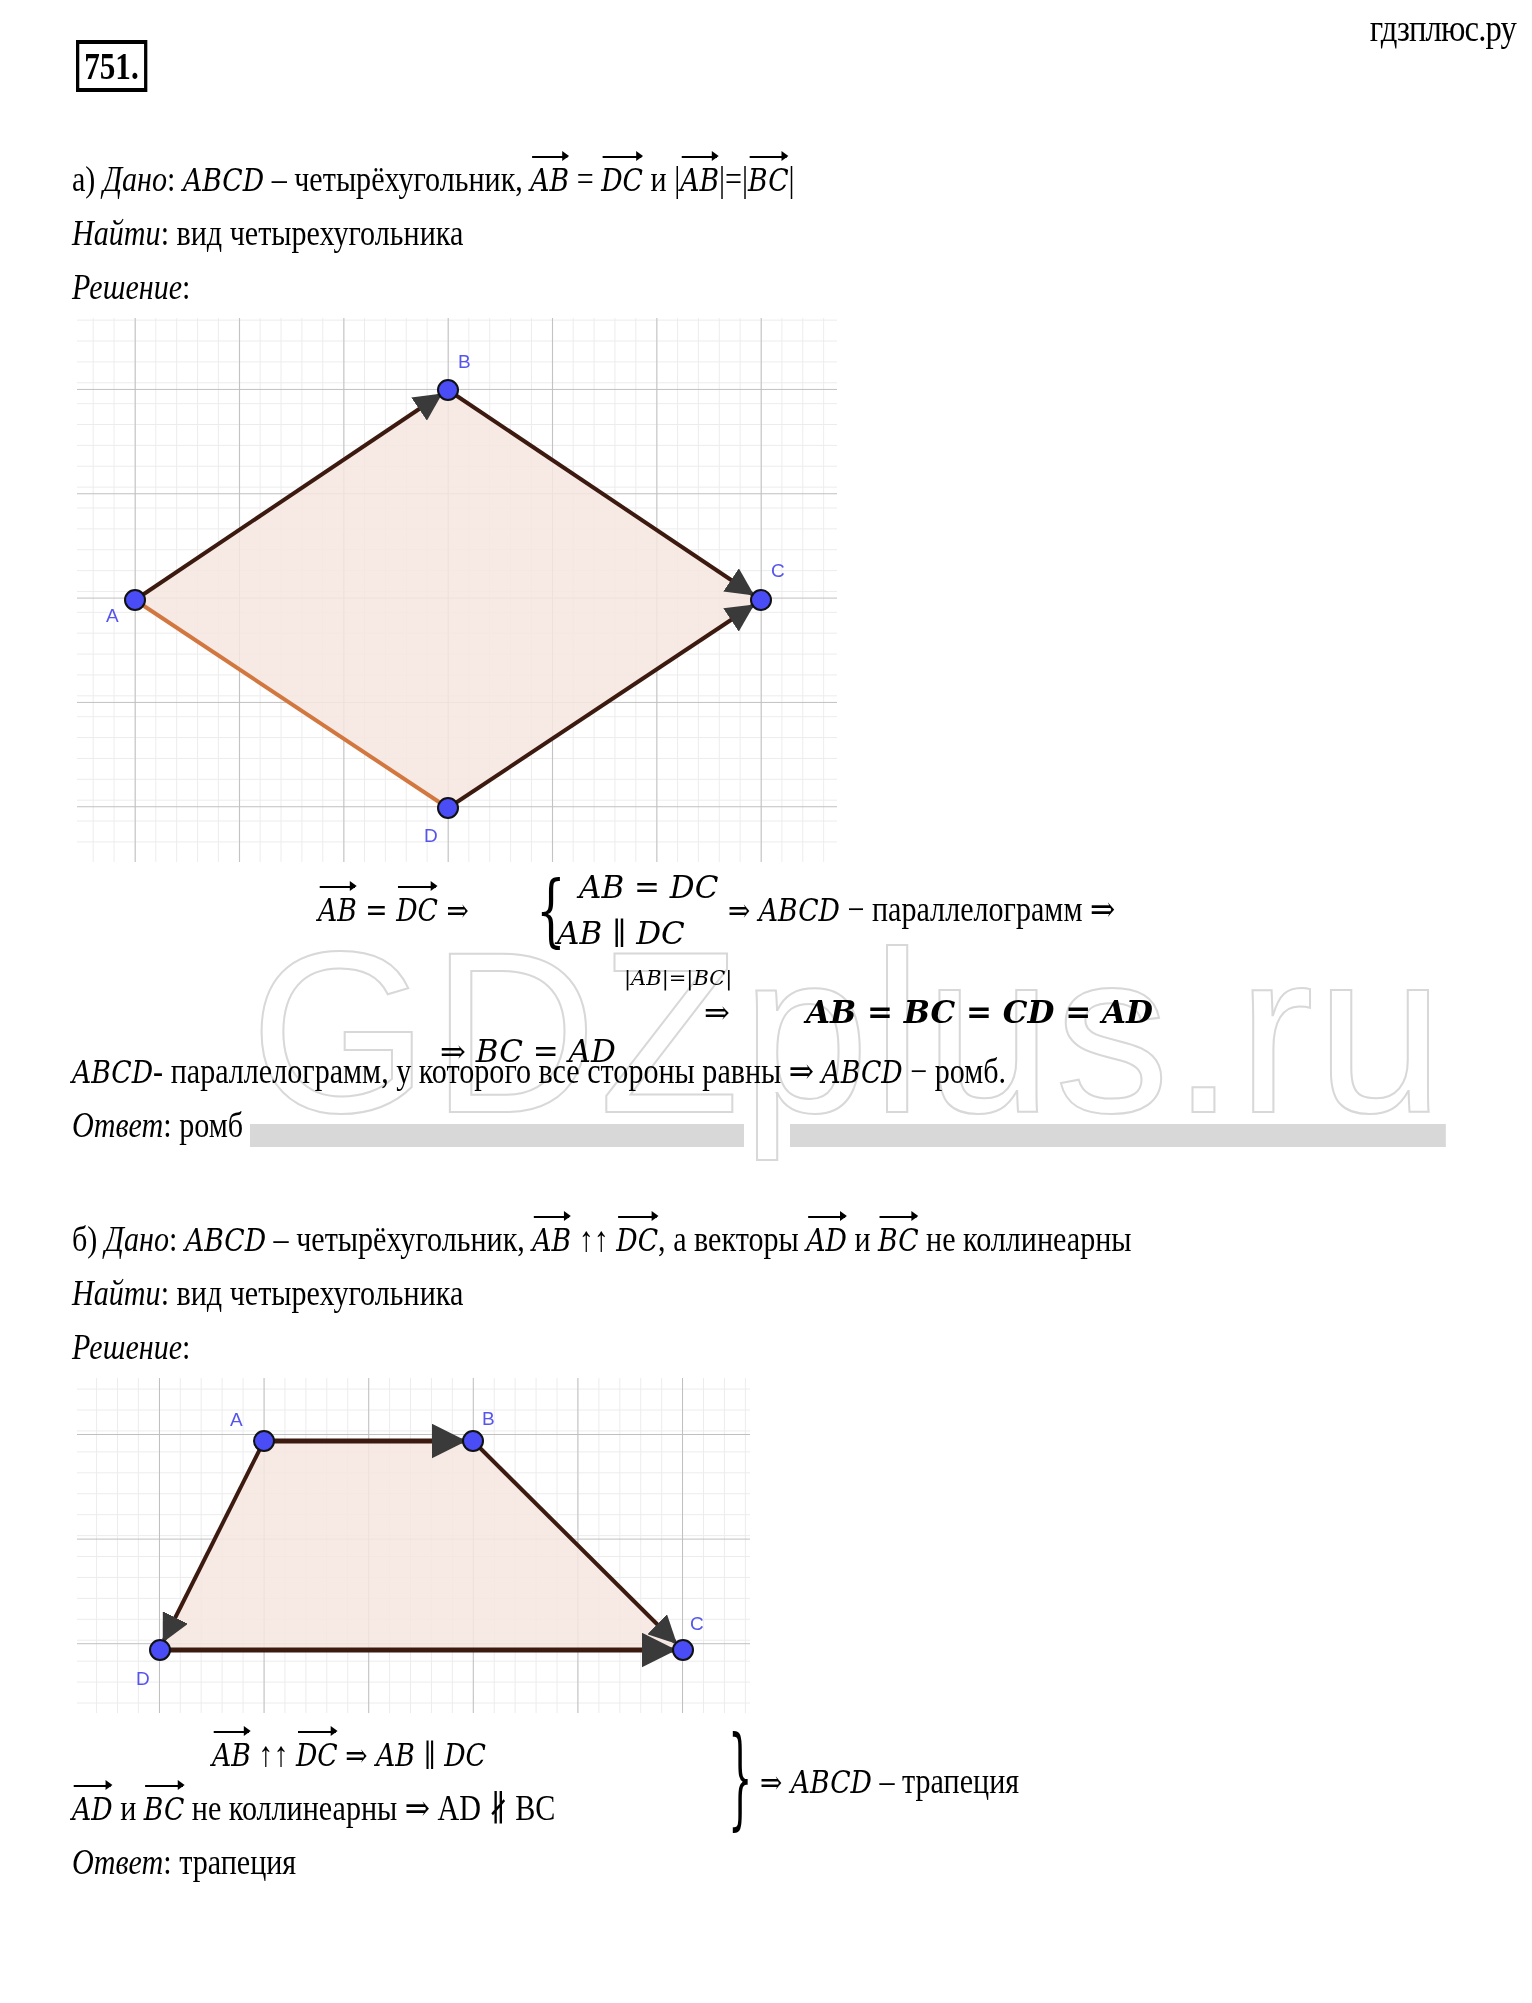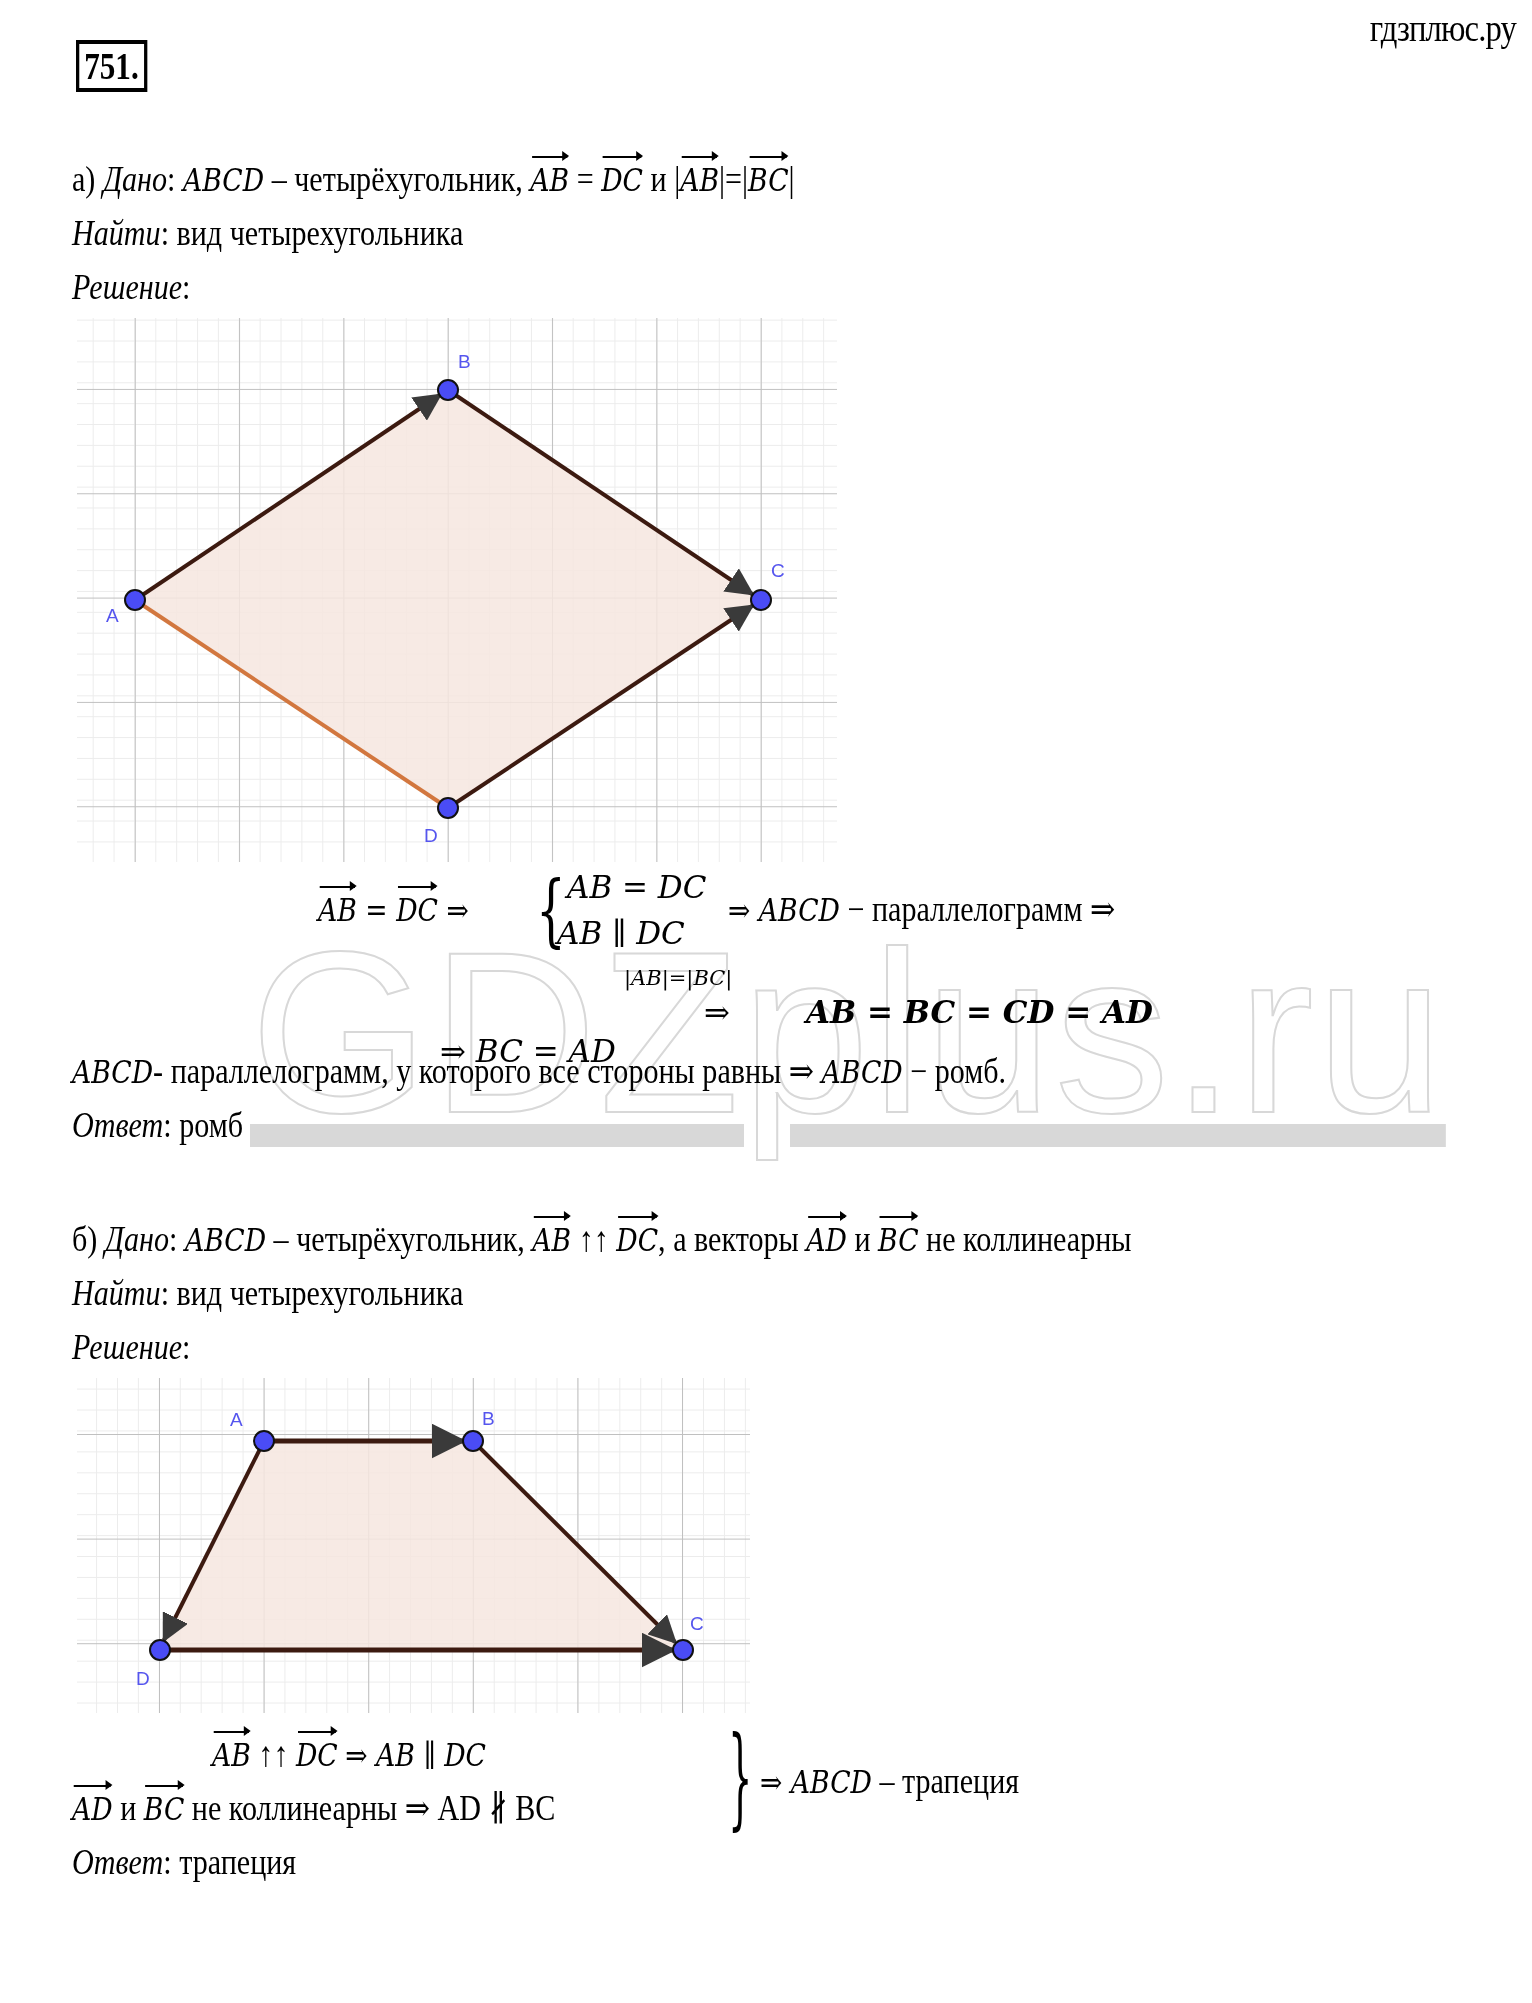--- a/index.html
+++ b/index.html
@@ -103,21 +103,21 @@
     <text x="482" y="1425">B</text>
     <text x="690" y="1630">C</text>
     <text x="136" y="1685">D</text>
   </g>
 </svg>
 
 <div class="abs line" style="left:318px; top:888px;">
   <span class="m vec">AB</span><span class="m"> = </span><span class="m vec">DC</span><span class="m"> ⇒ </span>
 </div>
 <div class="abs" style="left:536px; top:870px; font-size:78px; line-height:80px; font-family:'DejaVu Serif', serif; transform:scaleX(0.6); transform-origin:left top;">{</div>
-<div class="abs m" style="left:567px; top:866px; line-height:42px;">AB = DC</div>
+<div class="abs m" style="left:579px; top:866px; line-height:42px;">AB = DC</div>
 <div class="abs m" style="left:557px; top:912px; line-height:42px;text-align:right;">AB ∥ DC</div>
 <div class="abs line" style="left:728px; top:888px;">
   <span class="m">⇒ </span><span class="m">ABCD</span><span> − параллелограмм ⇒</span>
 </div>
 
 <div class="abs small-abs m" style="left:624px; top:966px; font-size:21px;">|AB|=|BC|</div>
 <div class="abs m" style="left:440px; top:990px; line-height:44px;margin-top:39px;">⇒ BC = AD</div>
 <div class="abs m" style="left:704px; top:990px; line-height:44px;">⇒</div>
 <div class="abs m" style="left:806px; top:990px; line-height:44px;font-weight:bold;">AB = BC = CD = AD</div>
 

